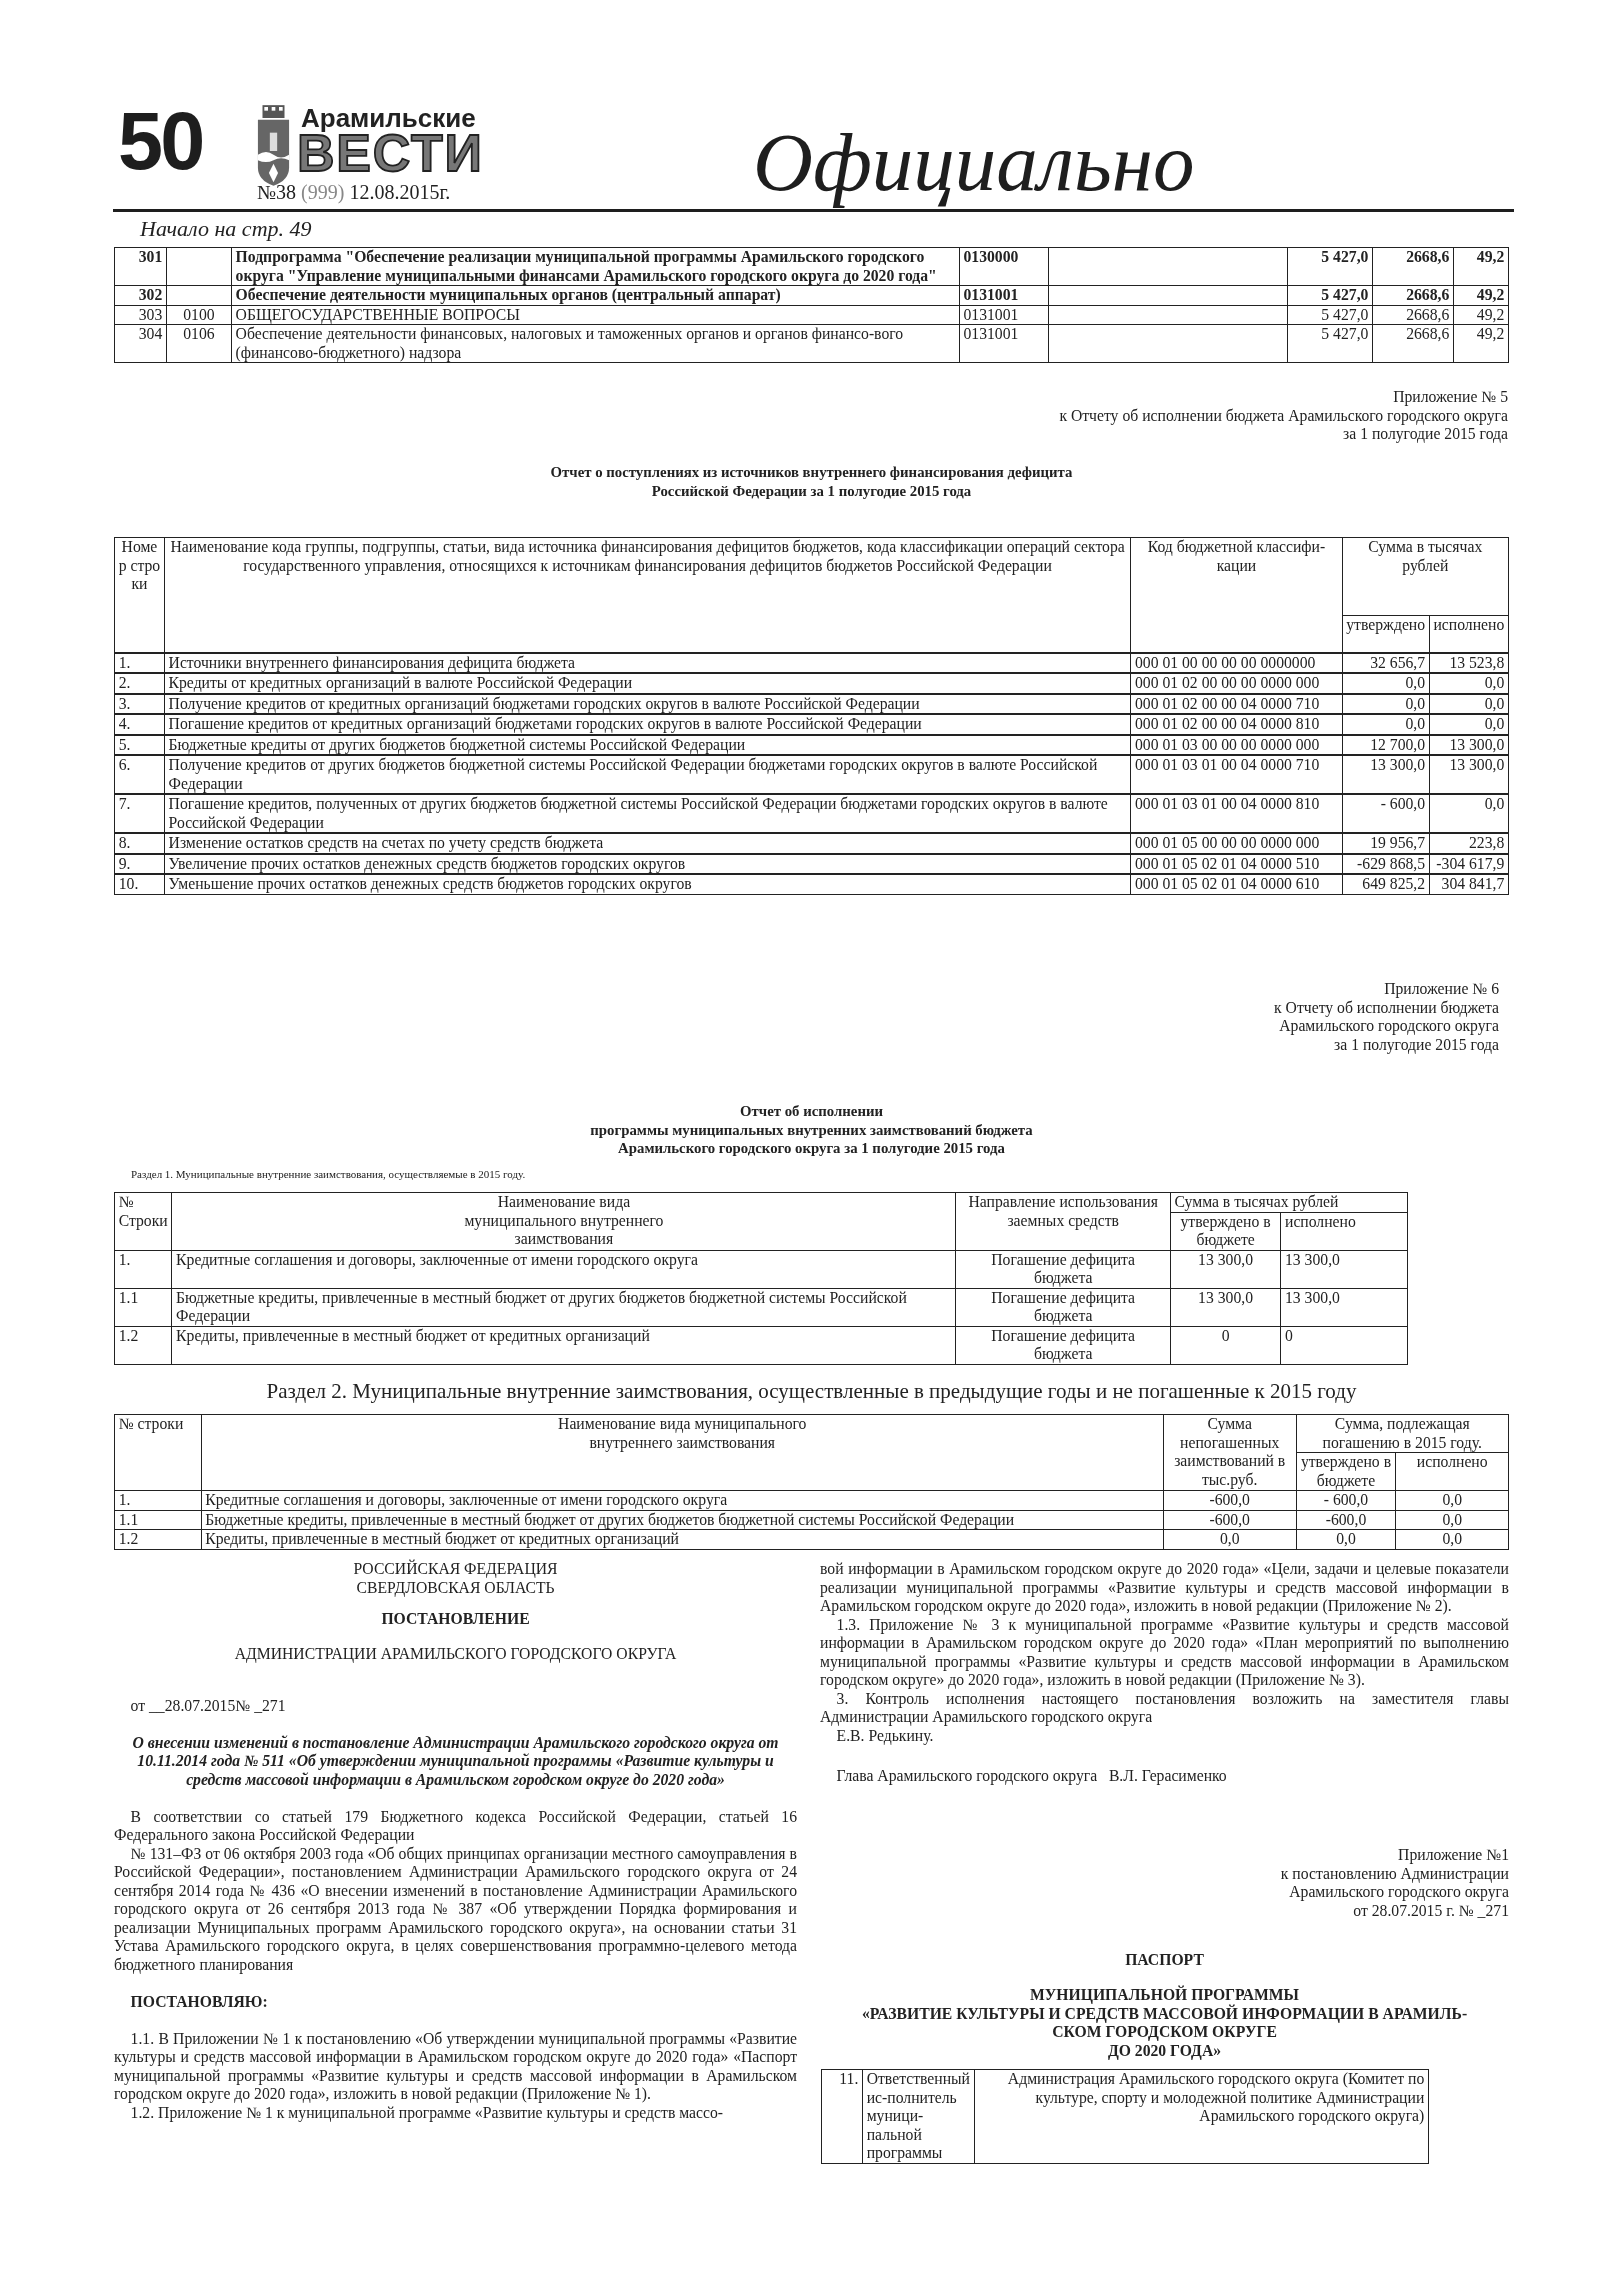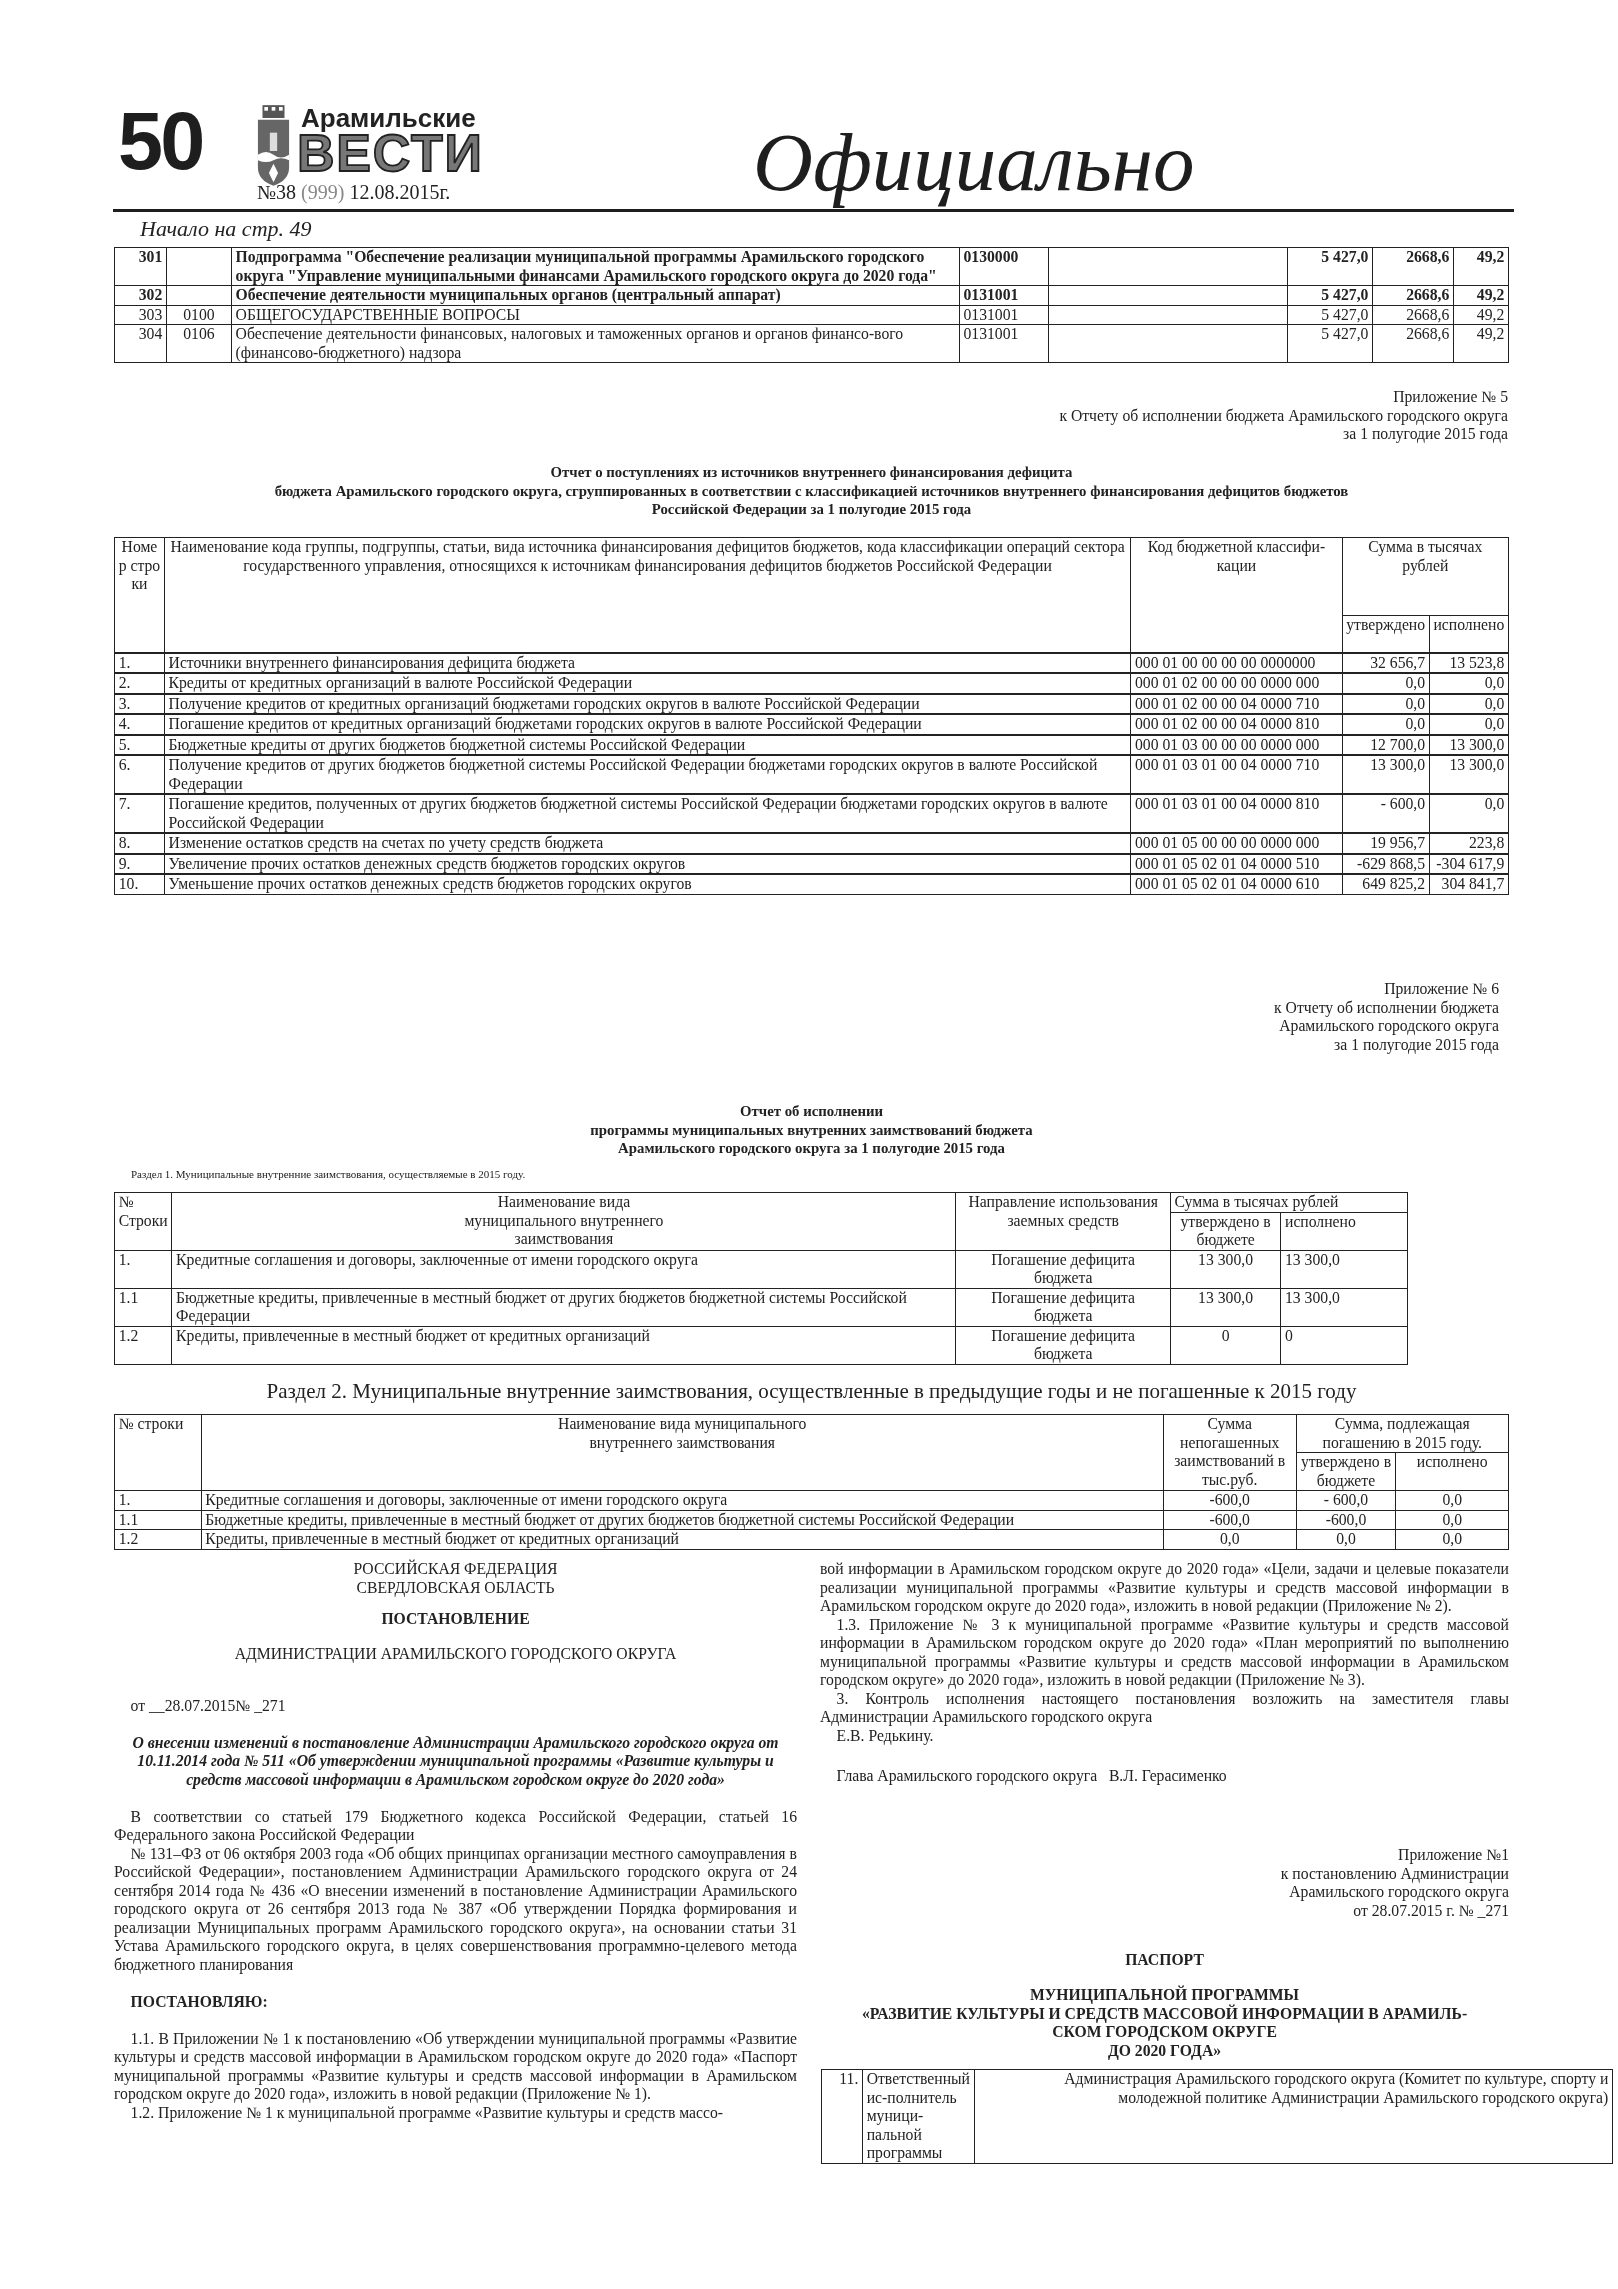--- a/index.html
+++ b/index.html
@@ -115,21 +115,20 @@
     </tbody>
 </table>
 
 <div class="abs right-note" style="left:831px; top:388px; width:677px;">
   <div>Приложение № 5</div>
   <div>к Отчету об исполнении бюджета Арамильского городского округа</div>
   <div>за 1 полугодие 2015 года</div>
 </div>
 <div class="abs center-title" style="left:114px; top:463px; width:1395px;">
   <div>Отчет о поступлениях из источников внутреннего финансирования дефицита</div>
-  <div>бюджета Арамильского городского округа, сгруппированных в соответствии с классификацией источников внутреннего финансирования дефицитов бюджетов</div>
   <div>Российской Федерации за 1 полугодие 2015 года</div>
 </div>
 <table class="abs" style="left:114px; top:537px; width:1395px;">
   <colgroup>
       <col style="width:50px">
       <col style="width:971px">
       <col style="width:212px">
       <col style="width:83px">
       <col style="width:79px">
     </colgroup>
@@ -354,21 +353,21 @@
   <div>Арамильского городского округа</div>
   <div>от 28.07.2015 г. № _271</div>
 </div>
 <div class="abs c b" style="left:820px; top:1951px; width:689px; font-size:15.7px;">ПАСПОРТ</div>
 <div class="abs c b" style="left:820px; top:1986px; width:689px; font-size:15.7px; line-height:18.5px;">
   <div>МУНИЦИПАЛЬНОЙ ПРОГРАММЫ</div>
   <div>«РАЗВИТИЕ КУЛЬТУРЫ И СРЕДСТВ МАССОВОЙ ИНФОРМАЦИИ В АРАМИЛЬ-</div>
   <div>СКОМ ГОРОДСКОМ ОКРУГЕ</div>
   <div>ДО 2020 ГОДА»</div>
 </div>
-<table class="abs" style="left:821px; top:2069px; width:792px;">
+<table class="abs" style="left:821px; top:2069px; width:608px;">
   <colgroup>
       <col style="width:41px">
       <col style="width:111px">
       <col>
     </colgroup>
   <tbody>
       <tr style="height:72px;">
     <td class="r">11.</td>
     <td>Ответственный ис-полнитель муници-пальной программы</td>
     <td class="r">Администрация Арамильского городского округа (Комитет по культуре, спорту и молодежной политике Администрации Арамильского городского округа)</td>

